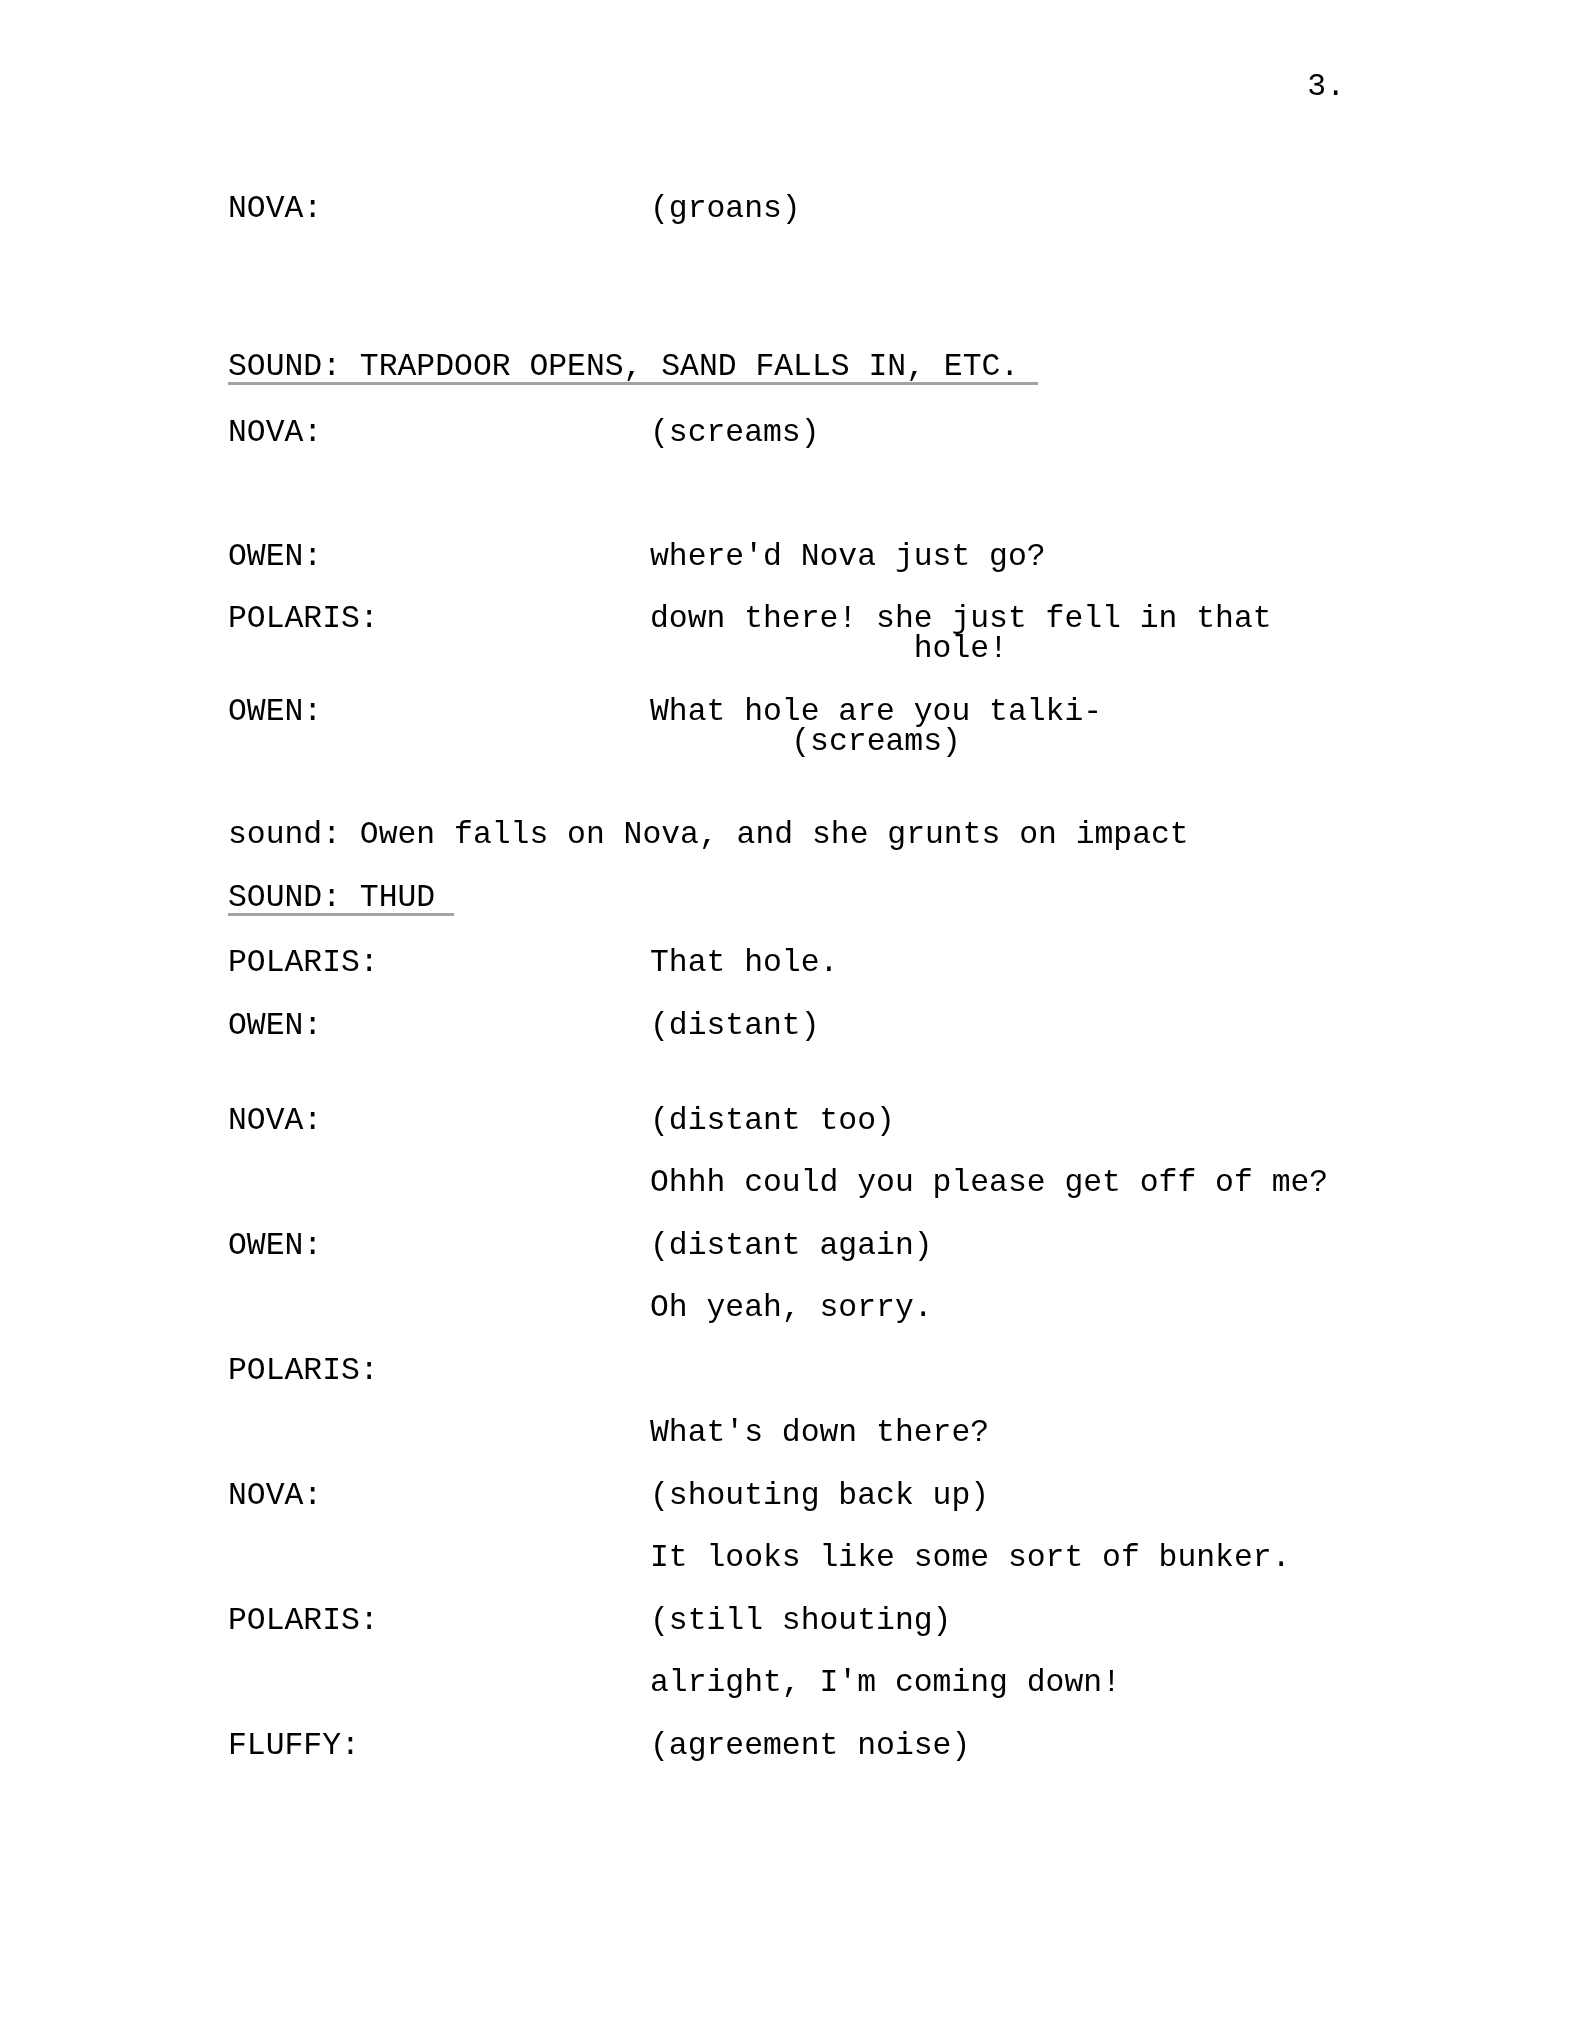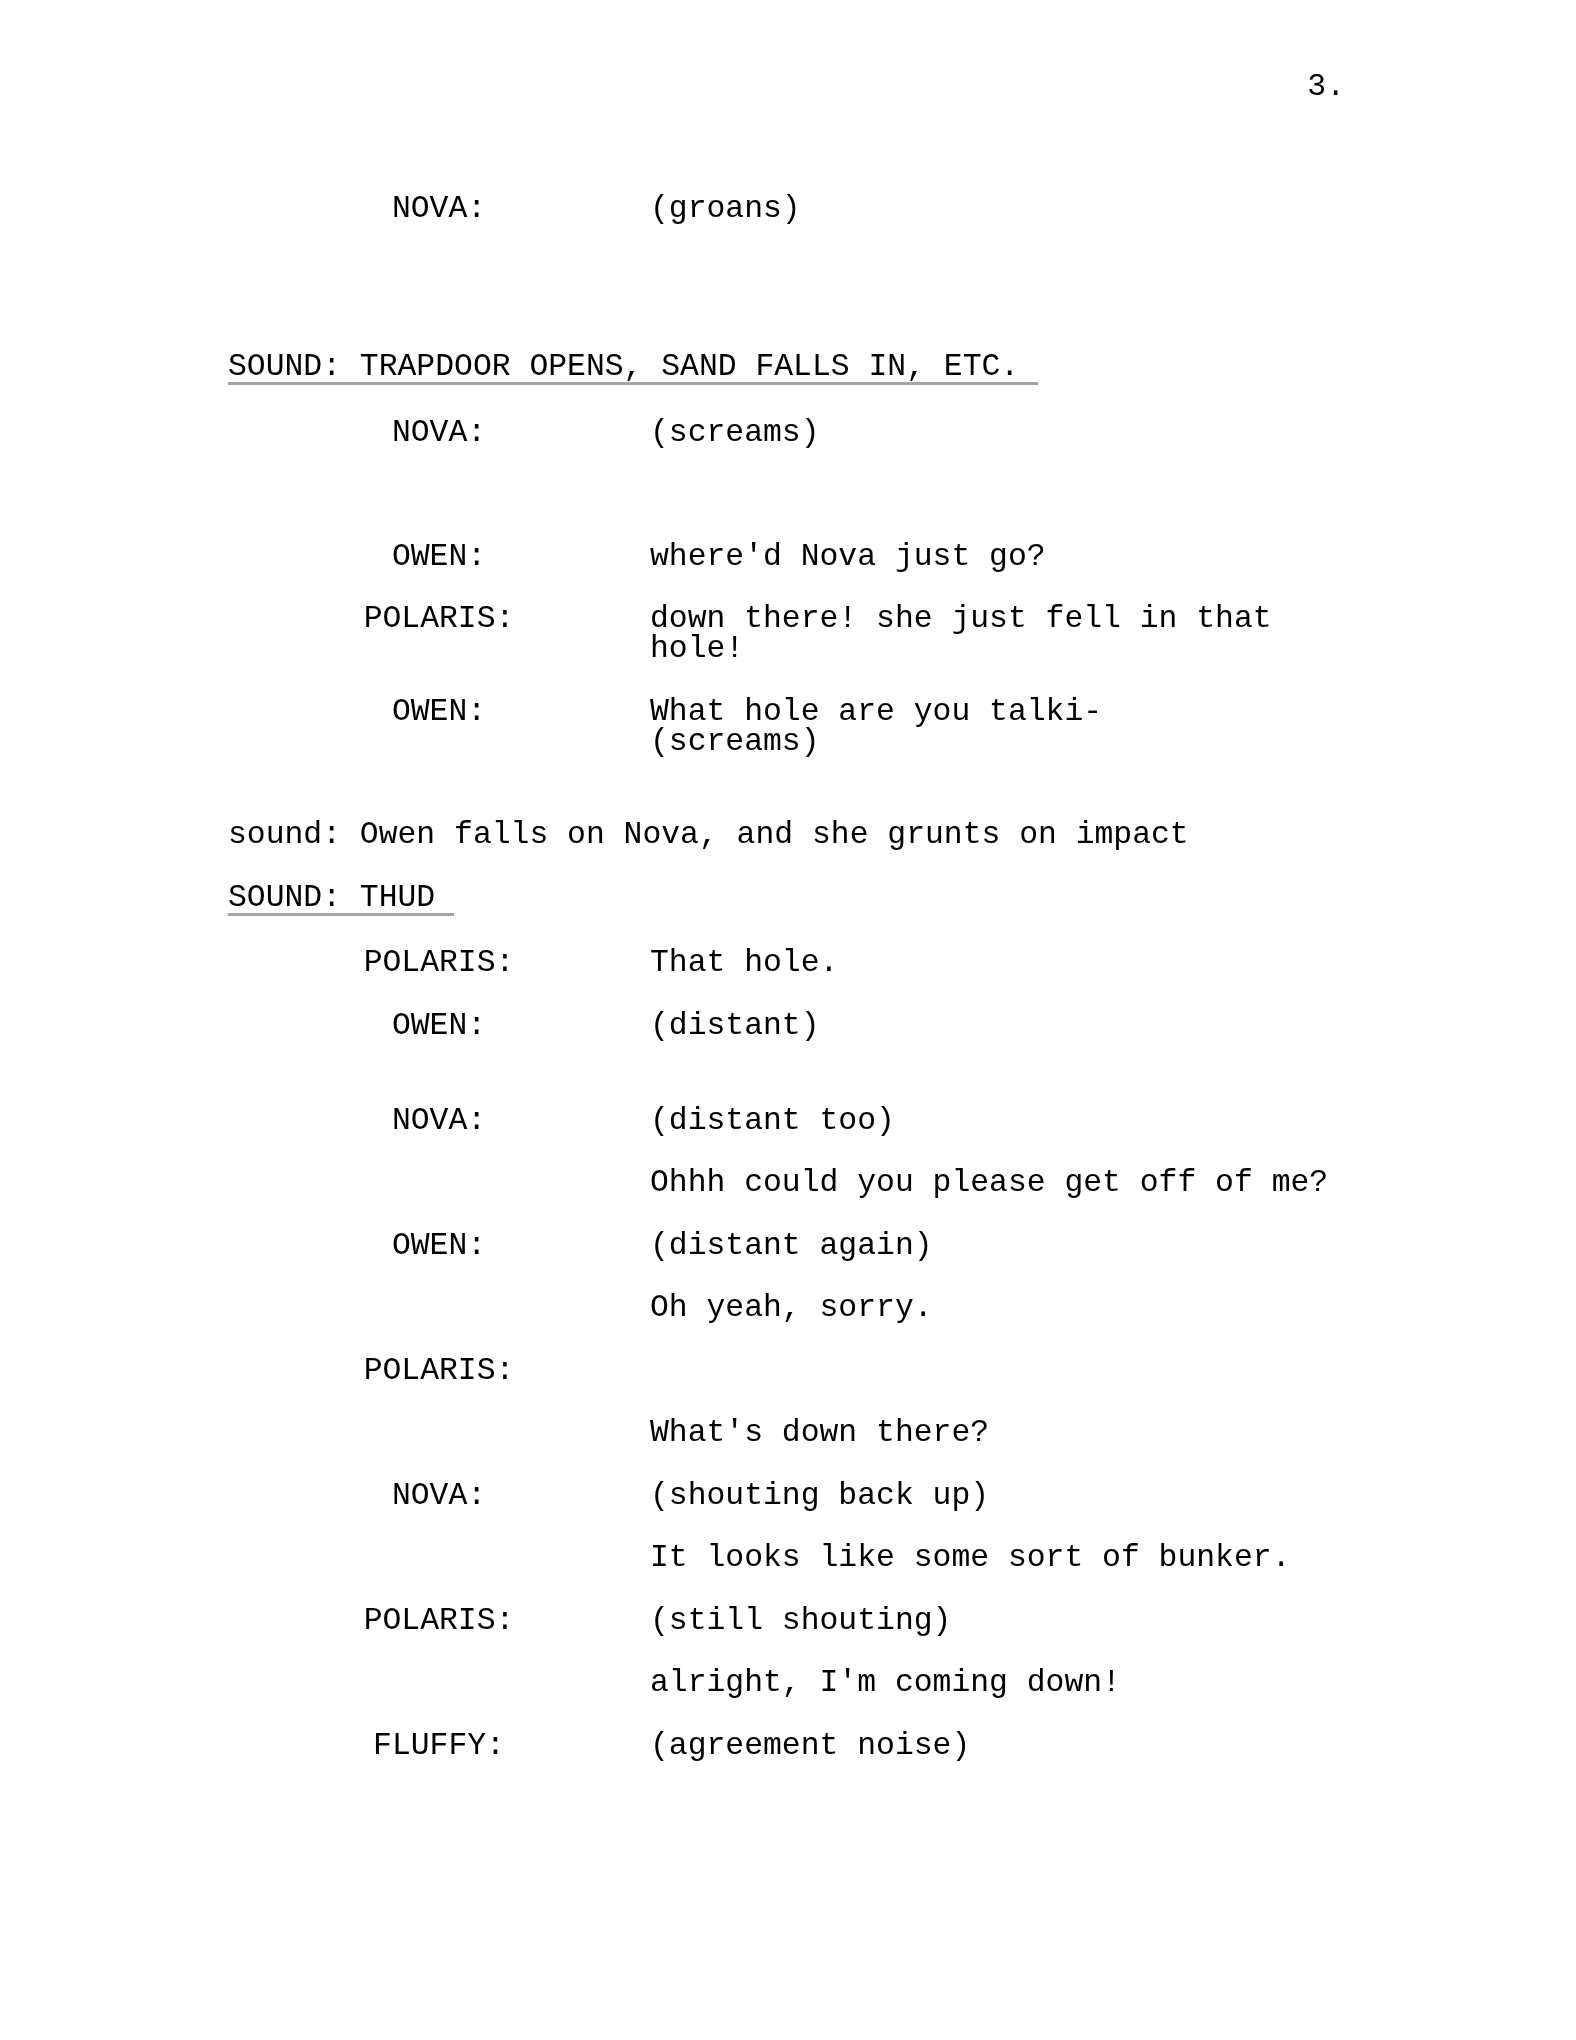--- a/index.html
+++ b/index.html
@@ -8,22 +8,22 @@
     box-sizing:border-box;
     width:1576px;height:2040px;
     background:#ffffff;color:#000000;
     font-family:"Liberation Mono","DejaVu Sans Mono",monospace;
     font-size:31.4px;line-height:30px;
     padding:72px 231px 0 228px;
   }
   .page-number{text-align:right;margin-bottom:92px;}
   .row{display:flex;margin-bottom:32.5px;}
   .row:last-child{margin-bottom:0;}
-  .speaker{width:422px;flex:0 0 422px;white-space:pre;text-align:center;}
-  .text{white-space:pre-line;max-width:700px;}
+  .speaker{width:422px;flex:0 0 422px;white-space:pre;}
+  .text{white-space:pre-line;max-width:700px;text-align:center;}
   .full{white-space:pre-line;max-width:1120px;}
   .cue-underline{display:inline-block;border-bottom:3px solid #a3a3a3;padding-right:19px;}
   .gap-xl{margin-bottom:128px;}
   .gap-lg{margin-bottom:94px;}
   .gap-md{margin-bottom:63px;}
   .gap-sm{margin-bottom:33px;}
 </style>
 </head>
 <body>
 

